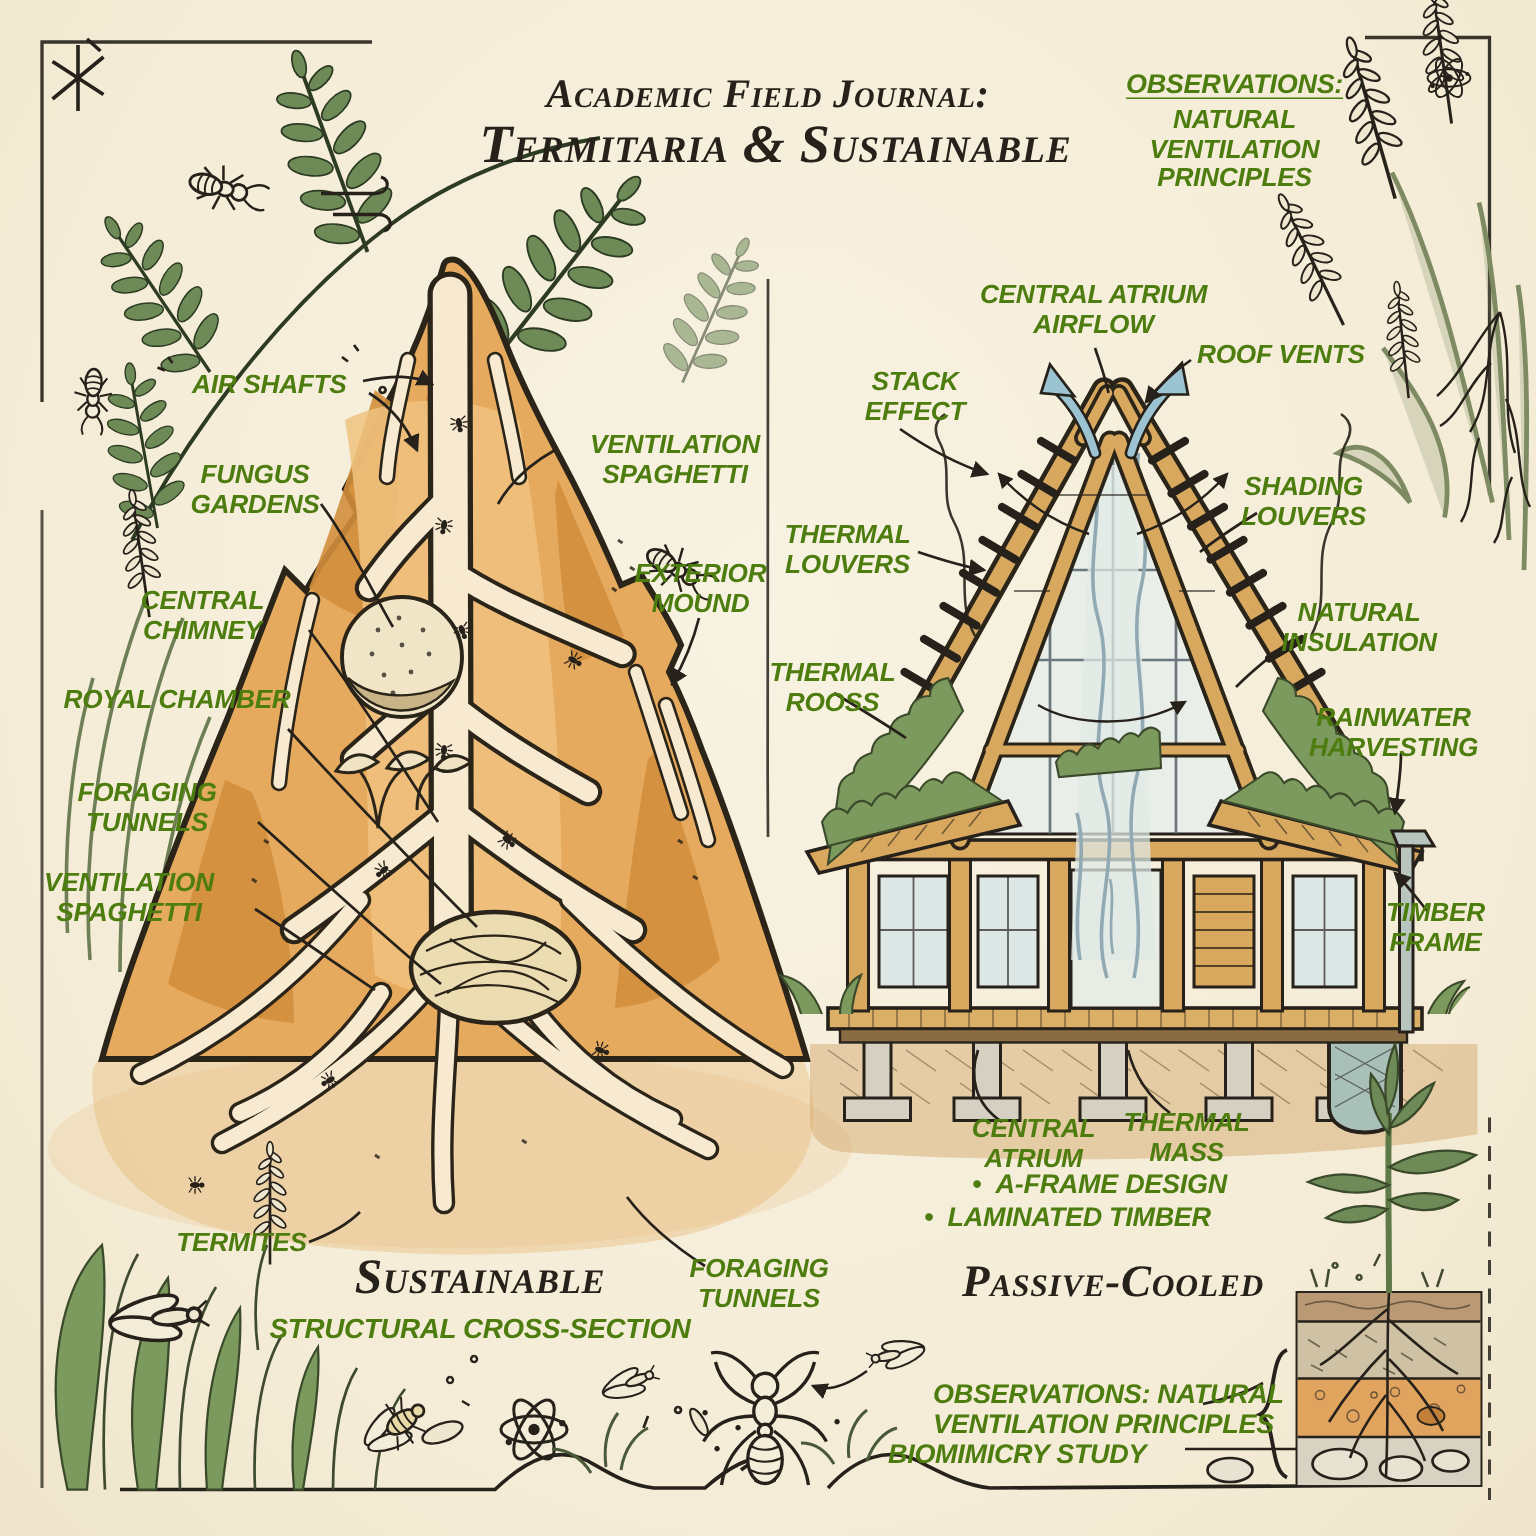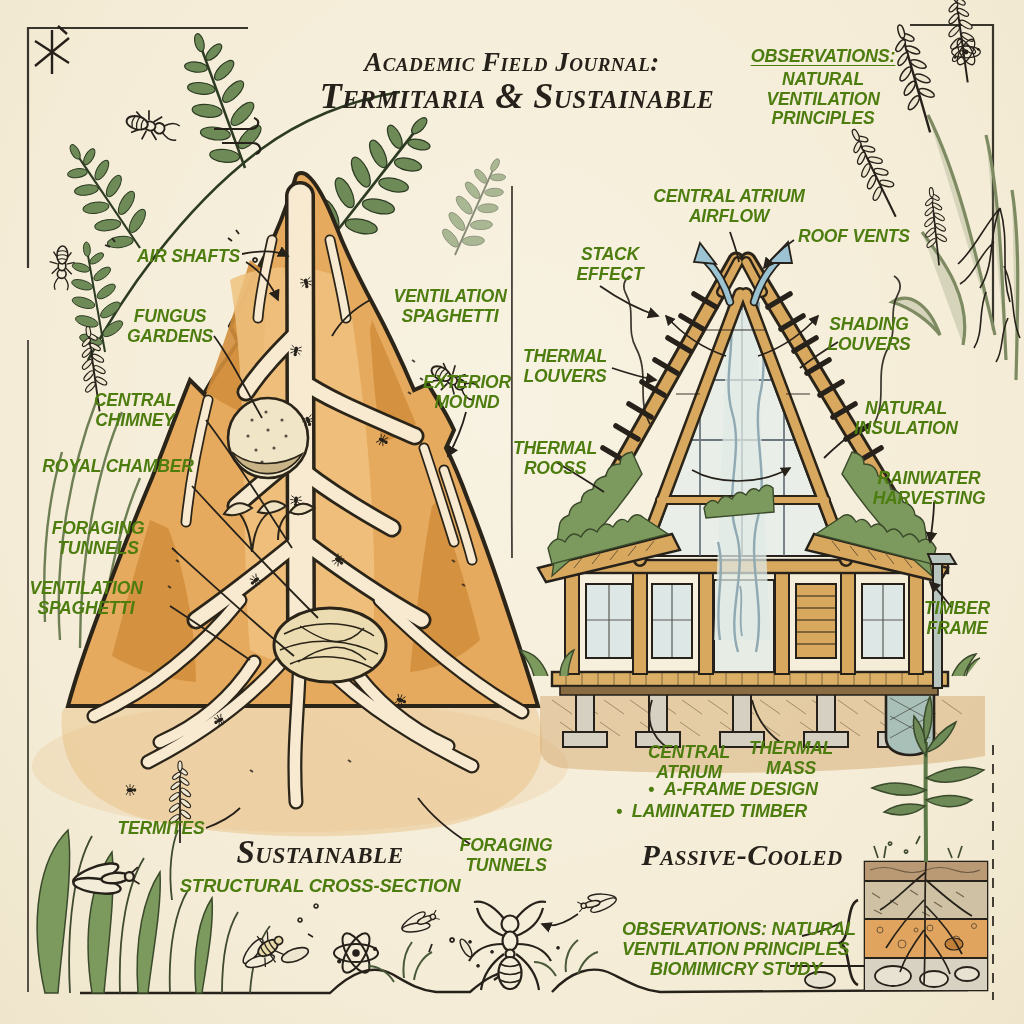--- a/index.html
+++ b/index.html
@@ -10,21 +10,21 @@
     font-family:"Liberation Sans", sans-serif;
   }
   .stage{position:absolute;inset:0;width:1024px;height:876px;}
   svg.art{position:absolute;left:0;top:0;width:1024px;height:1024px;}
   .lbl{
     position:absolute;font-family:"Liberation Sans",sans-serif;
     font-style:italic;font-weight:700;color:#4d7c0f;
     font-size:17.5px;line-height:1.12;letter-spacing:-0.2px;
     text-transform:uppercase;white-space:normal;
   }
-  .c{text-align:center}.r{text-align:right}.l{text-align:left}
+  .c{text-align:center}.r{text-align:left}.l{text-align:left}
   .nowrap{white-space:nowrap}
   .serif{
     font-family:"Liberation Serif",serif;font-style:italic;font-weight:700;
     font-variant:small-caps;text-transform:none;letter-spacing:0.5px;color:#26211a;
   }
   .t1{font-size:27px}.t2{font-size:36px}.t3{font-size:32px}
   .h1{font-size:33px}.h2{font-size:30px}
   .sub{font-size:18.5px}
   .big{font-size:18px}
   .und{text-decoration:underline;text-underline-offset:3px;}
@@ -487,15 +487,15 @@
 <div class="lbl c" style="left:836px;top:399px;width:140px;">NATURAL INSULATION</div>
 <div class="lbl c" style="left:494px;top:439px;width:122px;">THERMAL ROOSS</div>
 <div class="lbl c" style="left:850px;top:469px;width:158px;">RAINWATER HARVESTING</div>
 <div class="lbl c" style="left:898px;top:599px;width:118px;">TIMBER FRAME</div>
 <div class="lbl c" style="left:630px;top:743px;width:118px;">CENTRAL ATRIUM</div>
 <div class="lbl c" style="left:734px;top:739px;width:114px;">THERMAL MASS</div>
 <div class="lbl l big bullet nowrap" style="left:648px;top:779px;width:230px;">A-FRAME DESIGN</div>
 <div class="lbl l big bullet nowrap" style="left:616px;top:801px;width:230px;">LAMINATED TIMBER</div>
 <div class="lbl serif h2 c" style="left:596px;top:838px;width:292px;">Passive-Cooled</div>
 <div class="lbl l big" style="left:622px;top:919px;width:262px;">OBSERVATIONS: NATURAL VENTILATION PRINCIPLES</div>
-<div class="lbl l big nowrap" style="left:650px;top:959px;width:190px;">BIOMIMICRY STUDY</div>
+<div class="lbl l big nowrap" style="left:592px;top:959px;width:190px;">BIOMIMICRY STUDY</div>
 
 </div>
 
 </body></html>

